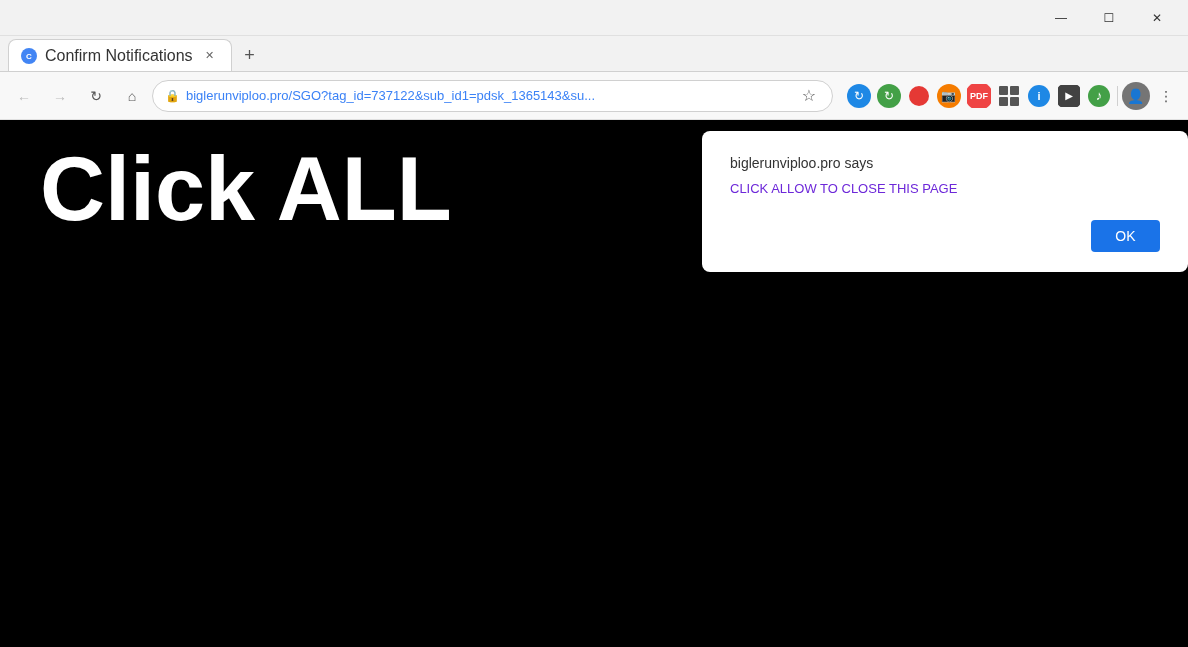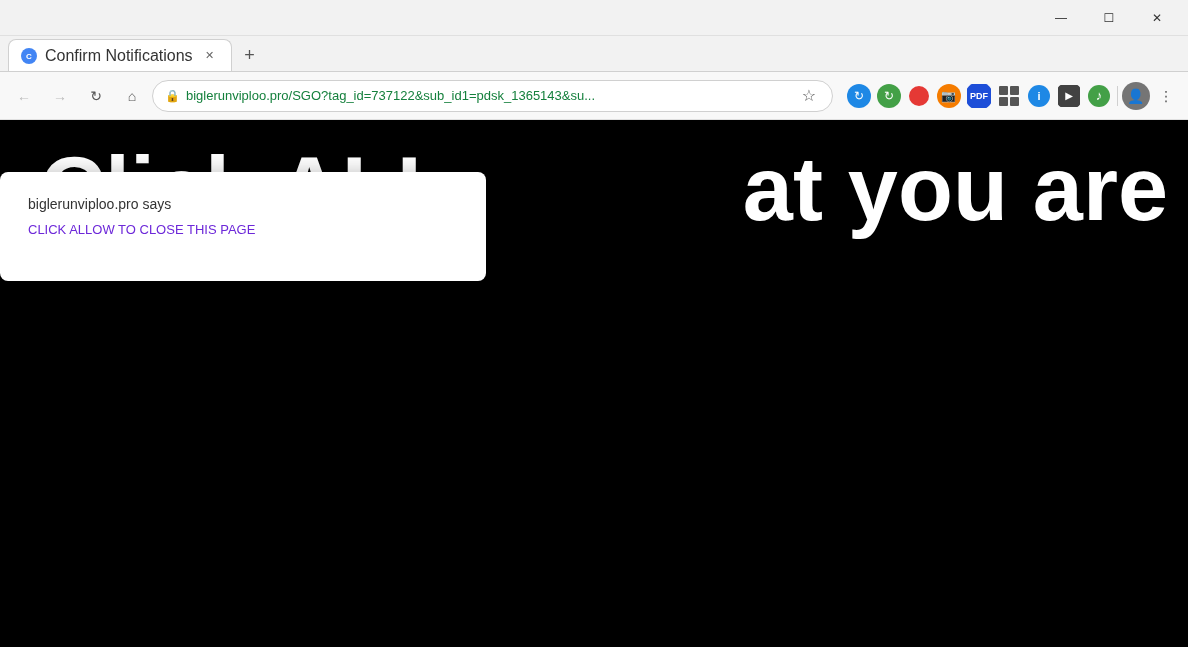--- a/index.html
+++ b/index.html
@@ -139,21 +139,21 @@
       padding: 0 12px;
       gap: 6px;
     }
     .lock-icon {
       color: #555;
       font-size: 12px;
     }
     .address-text {
       flex: 1;
       font-size: 13px;
-      color: #15803d;
+      color: #3b82f6;
       overflow: hidden;
       text-overflow: ellipsis;
       white-space: nowrap;
     }
     .star-btn {
       font-size: 16px;
       color: #555;
       cursor: pointer;
       padding: 0 4px;
     }
@@ -205,23 +205,22 @@
       line-height: 1.1;
       white-space: nowrap;
     }
 
     
     .dialog-overlay {
       position: absolute;
       top: 0; left: 0; right: 0; bottom: 0;
       display: flex;
       align-items: flex-start;
-      justify-content: flex-start;
-      padding-top: 24px;
-      margin-top: 28px;
+      justify-content: flex-end;
+      padding-top: 11px;
     }
     .dialog {
       background: #fff;
       border-radius: 8px;
       box-shadow: 0 4px 24px rgba(0,0,0,0.35);
       width: 486px;
       padding: 24px 28px 20px 28px;
       position: relative;
     }
     .dialog-site {
@@ -247,21 +246,21 @@
       padding: 8px 24px;
       font-size: 14px;
       font-weight: 500;
       cursor: pointer;
       letter-spacing: 0.02em;
     }
 
     
     .ext-dot-red { background: #e53935; width: 20px; height: 20px; border-radius: 50%; }
     .ext-pdf {
-      background: #1d4ed8;
+      background: #ef4444;
       color: #fff;
       font-size: 9px;
       font-weight: bold;
       width: 24px;
       height: 24px;
       border-radius: 4px;
       display: flex;
       align-items: center;
       justify-content: center;
     }
@@ -401,15 +400,18 @@
 
 <div class="page-content">
   <div class="page-text">
     <span>Click ALL</span>​<span style="color:#fff;"> </span><span style="position:absolute;right:0;top:20px;padding-right:20px;">at you are</span>
   </div>
 
   <div class="dialog-overlay">
     <div class="dialog">
       <div class="dialog-site">biglerunviploo.pro says</div>
       <div class="dialog-message">CLICK ALLOW TO CLOSE THIS PAGE</div>
+      <div class="dialog-buttons">
+        <button class="dialog-ok-btn">OK</button>
+      </div>
     </div>
   </div>
 </div>
 
 </body></html>

